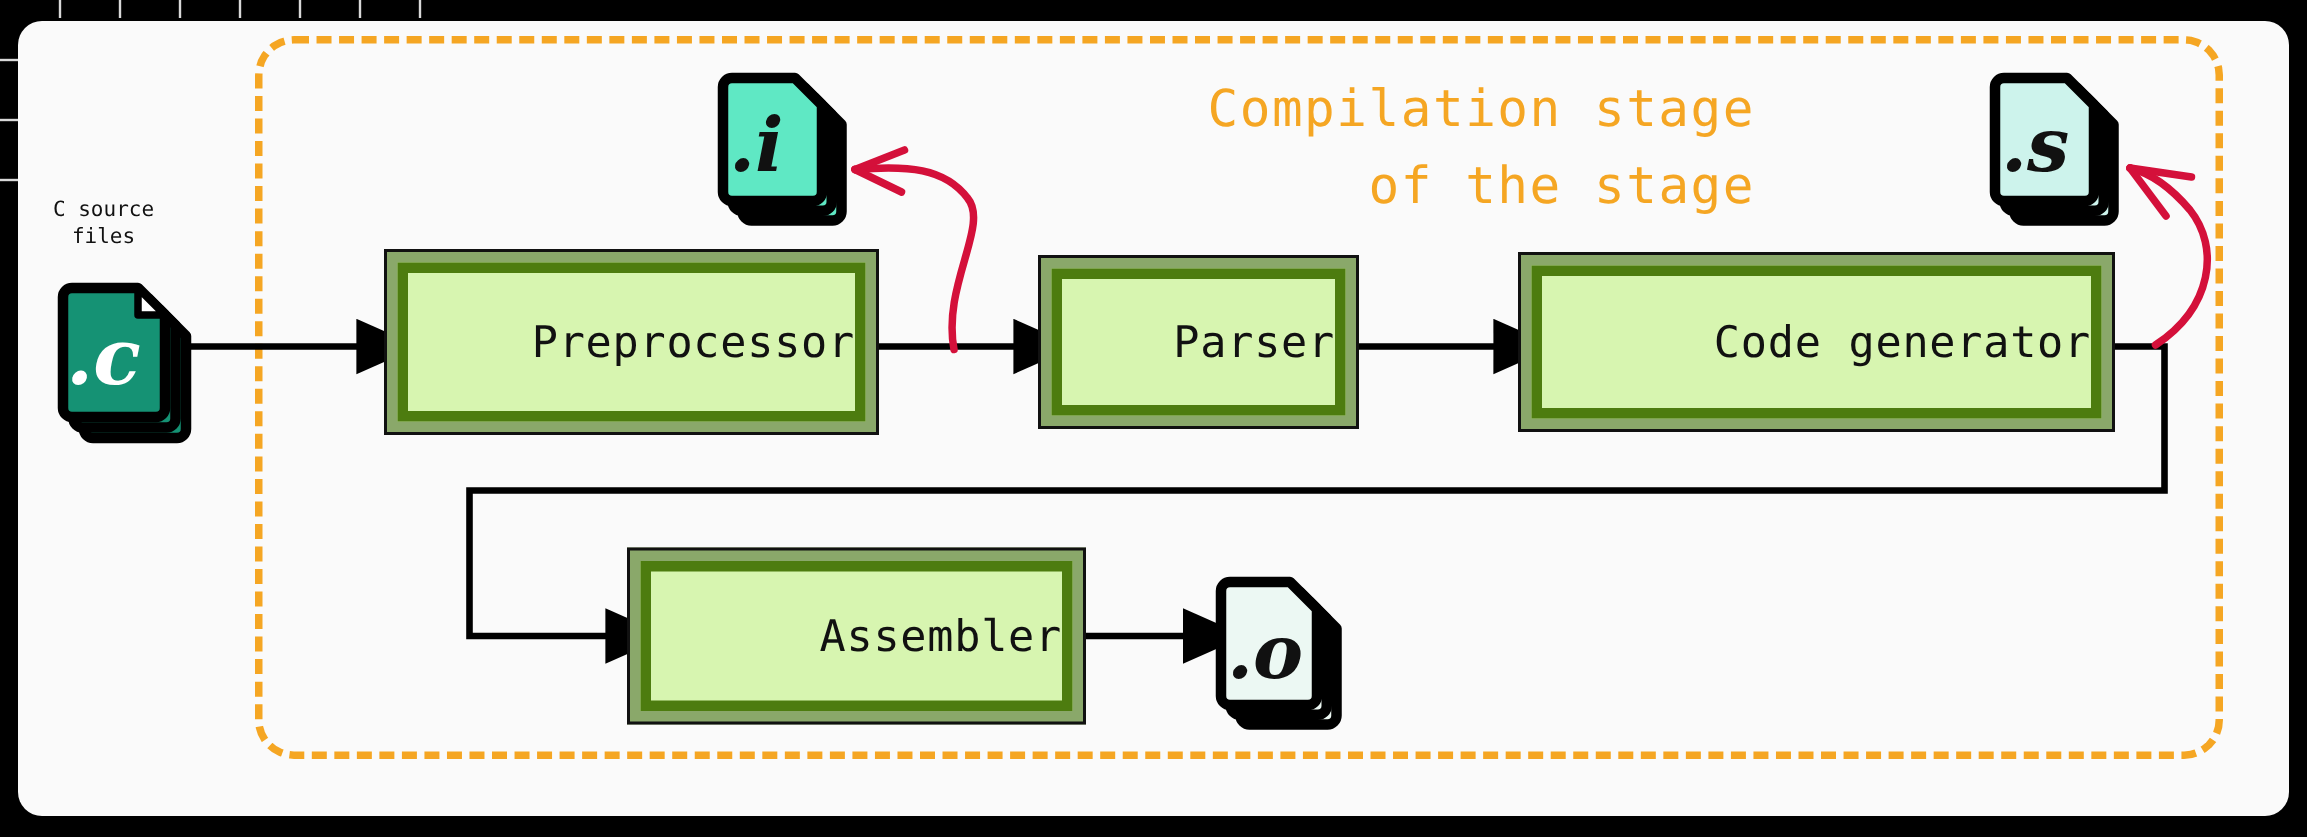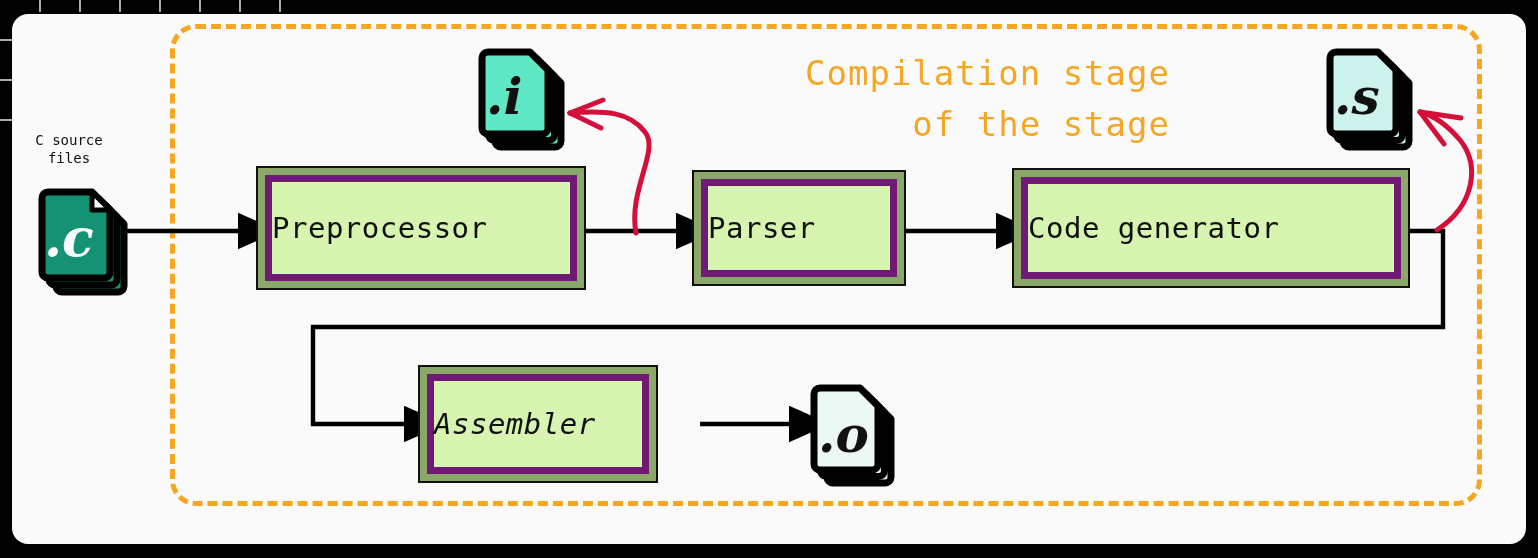--- a/index.html
+++ b/index.html
@@ -29,22 +29,22 @@
     white-space:pre;font-family:"DejaVu Sans Mono","Liberation Mono",monospace;
   }
 
   
   .pbox{
     position:absolute;z-index:8;box-sizing:border-box;
     background:#8aa86a;border:2px solid #111;padding:7px;
   }
   .pbox-in{
     width:100%;height:100%;box-sizing:border-box;
-    background:#d7f5b0;border:7px solid #701a75;
-    display:flex;align-items:center;justify-content:flex-start;
+    background:#d7f5b0;border:7px solid #4d7c0f;
+    display:flex;align-items:center;justify-content:flex-end;
   }
   .pbox-lab{
     font-size:29px;color:#111;white-space:nowrap;letter-spacing:.5px;
     font-family:"DejaVu Sans Mono","Liberation Mono",monospace;
   }
 
   
   .stack{position:absolute;z-index:8;}
   .stack svg{display:block;overflow:visible;}
   .stack .ext{
@@ -235,21 +235,21 @@
         <span class="pbox-lab">Parser</span>
       </div>
     </div>
 
     <div class="pbox" style="left:1012px;top:168px;width:398px;height:120px;">
       <div class="pbox-in">
         <span class="pbox-lab">Code generator</span>
       </div>
     </div>
 
-    <div class="pbox" style="left:418px;top:365px;width:240px;height:118px;font-style:italic;">
+    <div class="pbox" style="left:418px;top:365px;width:306px;height:118px;">
       <div class="pbox-in">
         <span class="pbox-lab">Assembler</span>
       </div>
     </div>
 
     <div class="cap" style="left:14px;top:132px;width:110px;">C source
 files</div>
     <div class="stack" style="left:28px;top:168px;">
       <svg width="106" height="116" viewBox="0 0 106 116">
         <path d="M20,24 h44 l18,18 v62 a6,6 0 0 1 -6,6 h-56 a6,6 0 0 1 -6,-6 v-74 a6,6 0 0 1 6,-6 z" transform="translate(14,14)" fill="#159274" stroke="#000" stroke-width="7" stroke-linejoin="round"></path>

